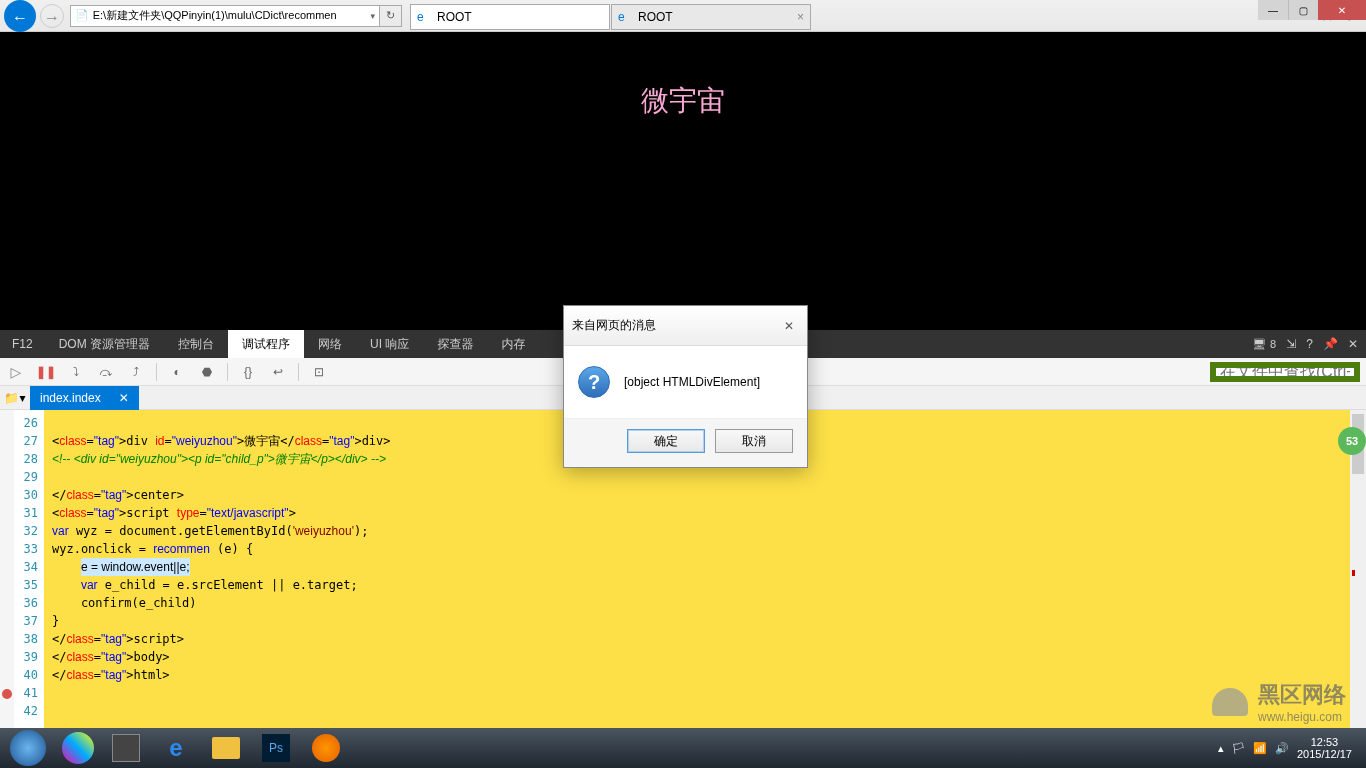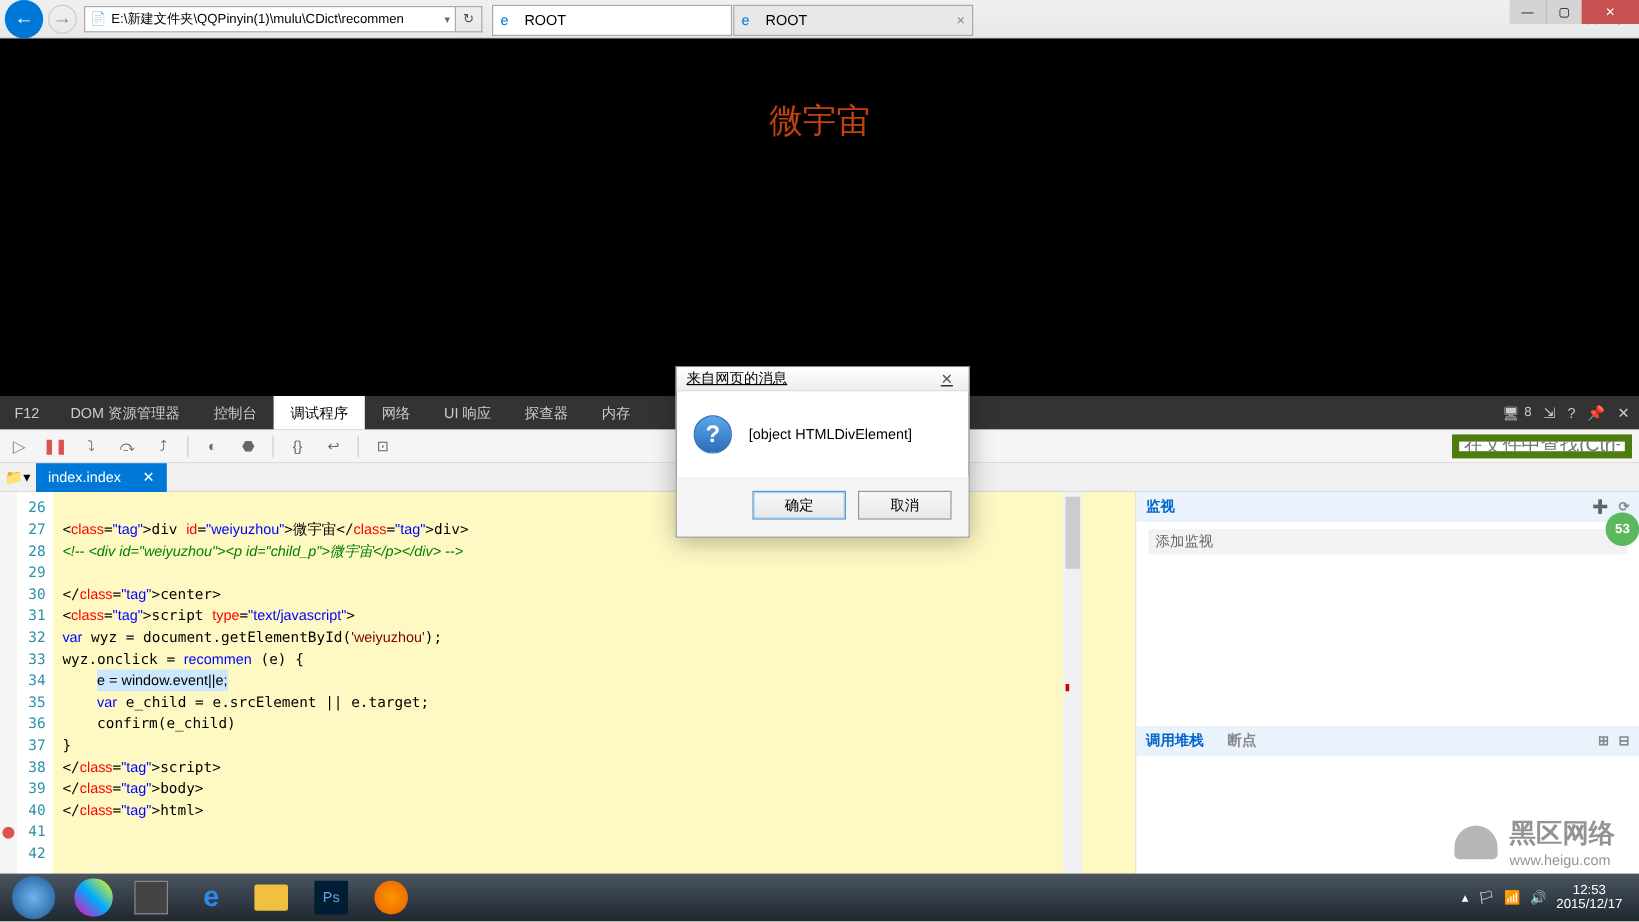--- a/index.html
+++ b/index.html
@@ -22,24 +22,24 @@
 .refresh-btn{width:22px;height:22px;border:1px solid #aaa;border-left:none;display:flex;align-items:center;justify-content:center;font-size:11px;color:#555;}
 .tabs-area{display:flex;margin-left:8px;height:28px;align-items:flex-end;}
 .browser-tab{width:200px;height:26px;border:1px solid #aaa;background:#fff;display:flex;align-items:center;padding:0 6px;font-size:12px;margin-right:1px;}
 .browser-tab.inactive{background:#e8e8e8;}
 .tab-ie-icon{width:14px;height:14px;margin-right:6px;color:#0078d7;font-size:12px;}
 .tab-close{margin-left:auto;color:#888;font-size:12px;}
 .browser-right{margin-left:auto;display:flex;gap:8px;padding-right:10px;color:#888;}
 
 
 .viewport{height:298px;background:#000;display:flex;justify-content:center;padding-top:50px;}
-.page-title{color:#c2410c;font-size:28px;font-weight:300;}
-
-
-.devtools{height:420px;background:#fef9c3;display:flex;flex-direction:column;justify-content:space-between;}
+.page-title{color:#f9a8d4;font-size:28px;font-weight:300;}
+
+
+.devtools{height:420px;background:#fde047;display:flex;flex-direction:column;justify-content:space-between;}
 .dt-tabbar{height:28px;background:#333;display:flex;align-items:center;color:#ccc;font-size:12px;}
 .dt-f12{padding:0 12px;color:#ccc;}
 .dt-tab{padding:0 14px;height:28px;display:flex;align-items:center;cursor:pointer;}
 .dt-tab.active{background:#fff;color:#000;}
 .dt-right{margin-left:auto;display:flex;align-items:center;gap:10px;padding-right:8px;}
 .dt-right-item{display:flex;align-items:center;gap:4px;font-size:11px;}
 
 
 .dt-toolbar{height:28px;background:#f5f5f5;border-bottom:1px solid #ddd;display:flex;align-items:center;padding:0 6px;gap:10px;}
 .tb-btn{width:20px;height:20px;display:flex;align-items:center;justify-content:center;color:#666;font-size:12px;cursor:pointer;}
@@ -75,21 +75,21 @@
 .panel-header{background:#eaf2fb;color:#0066cc;font-size:12px;font-weight:bold;padding:4px 8px;display:flex;align-items:center;}
 .panel-header .icons{margin-left:auto;display:flex;gap:8px;color:#888;font-size:11px;}
 .panel-body{flex:1;background:#fff;padding:6px 10px;font-size:12px;}
 .add-watch{background:#f2f2f2;color:#666;padding:2px 6px;font-size:12px;}
 .callstack-hdr{display:flex;gap:20px;}
 .callstack-hdr span:first-child{color:#0066cc;font-weight:bold;}
 .callstack-hdr span:nth-child(2){color:#888;}
 
 
 .dialog{position:absolute;left:563px;top:305px;width:245px;background:#fff;border:1px solid #888;box-shadow:0 4px 20px rgba(0,0,0,0.3);z-index:200;}
-.dlg-title{height:20px;background:linear-gradient(#fff,#eee);border-bottom:1px solid #ddd;display:flex;align-items:center;padding:0 8px;font-size:12px;text-decoration:underline;}
+.dlg-title{height:40px;background:linear-gradient(#fff,#eee);border-bottom:1px solid #ddd;display:flex;align-items:center;padding:0 8px;font-size:12px;}
 .dlg-close{margin-left:auto;width:20px;text-align:center;color:#555;cursor:pointer;font-size:12px;}
 .dlg-body{padding:20px 14px;display:flex;gap:14px;align-items:center;}
 .dlg-icon{width:32px;height:32px;border-radius:50%;background:linear-gradient(#5ba7e8,#2d6db8);color:#fff;display:flex;align-items:center;justify-content:center;font-size:20px;font-weight:bold;border:1px solid #2d6db8;}
 .dlg-text{font-size:12px;}
 .dlg-buttons{padding:10px 14px 14px;display:flex;justify-content:flex-end;gap:10px;border-top:1px solid #eee;background:#f5f5f5;}
 .dlg-btn{min-width:78px;height:24px;border:1px solid #999;background:linear-gradient(#f8f8f8,#e8e8e8);font-size:12px;cursor:pointer;}
 .dlg-btn.primary{border:1px solid #5a9bd5;box-shadow:0 0 0 1px #aed1f0 inset;}
 
 
 .taskbar{position:absolute;bottom:0;left:0;right:0;height:40px;background:linear-gradient(#4a5560,#1f2730);display:flex;align-items:center;padding:0 4px;}
@@ -208,43 +208,20 @@
 &lt;/<span <span="" class="attr">class</span>=<span class="val">"tag"</span>&gt;body&gt;
 &lt;/<span <span="" class="attr">class</span>=<span class="val">"tag"</span>&gt;html&gt;
 
 </div>
       <div class="scrollbar-v">
         <div class="scroll-thumb"></div>
         <div class="small-red"></div>
       </div>
     </div>
 
-    <div class="right-panels">
-      <div class="panel-header">
-        <span>监视</span>
-        <span class="icons">
-          <span>➕</span>
-          <span>⟳</span>
-        </span>
-      </div>
-      <div class="panel-body">
-        <div class="add-watch">添加监视</div>
-      </div>
-      <div class="panel-header">
-        <div class="callstack-hdr">
-          <span>调用堆栈</span>
-          <span>断点</span>
-        </div>
-        <span class="icons">
-          <span>⊞</span>
-          <span>⊟</span>
-        </span>
-      </div>
-      <div class="panel-body" style="flex:0 0 120px"></div>
-    </div>
   </div>
 </div>
 
 <div class="dialog">
   <div class="dlg-title">
     <span>来自网页的消息</span>
     <span class="dlg-close">✕</span>
   </div>
   <div class="dlg-body">
     <div class="dlg-icon">?</div>

